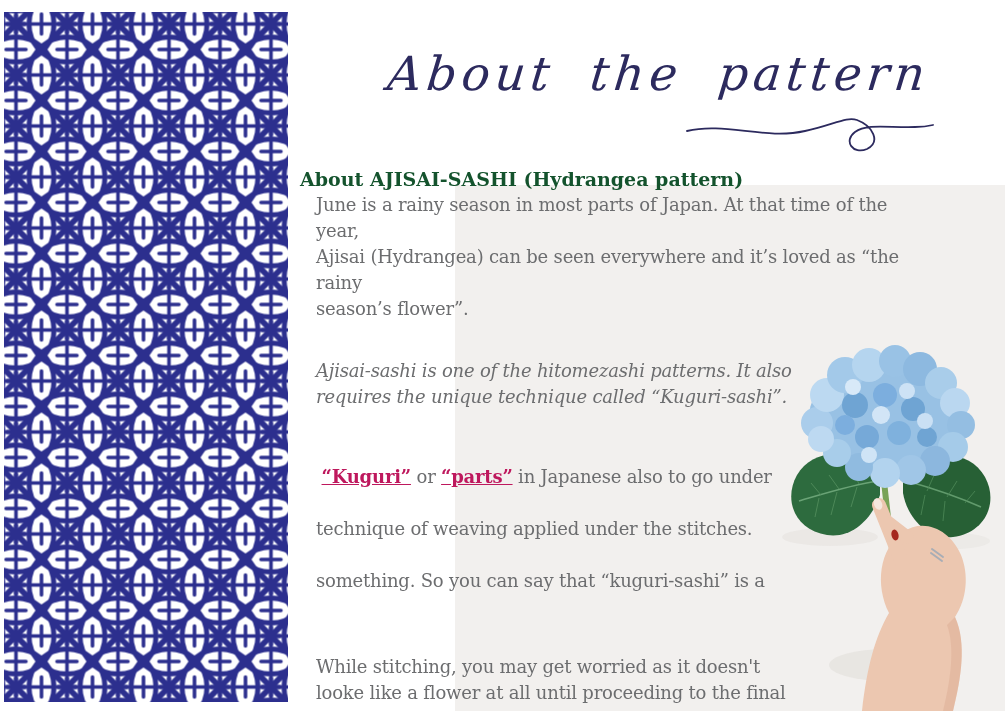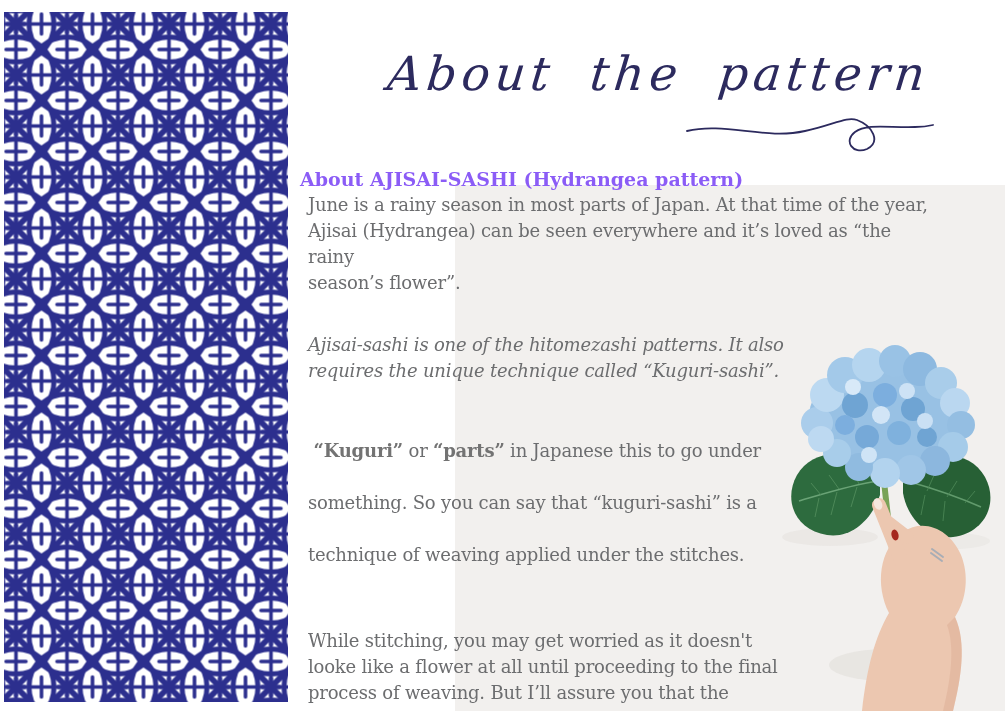--- a/index.html
+++ b/index.html
@@ -23,29 +23,29 @@
   .flourish{position:absolute;left:585px;top:98px;}
   
   .photo{position:absolute;left:455px;top:185px;width:550px;height:526px;}
   
   .article{
     position:absolute;left:300px;top:166px;width:640px;
     font-size:18px;line-height:26px;letter-spacing:-0.2px;
     color:#6c6d6f;
   }
   .article .heading{
-    font-size:19px;font-weight:600;color:#8b5cf6;
+    font-size:19px;font-weight:600;color:#14532d;
     margin:0;line-height:26px;letter-spacing:0;
   }
-  .article p{margin:8px;white-space:pre-line;}
+  .article p{margin:16px;white-space:pre-line;}
   .article .p1{margin-top:0;}
   .article .p2{margin-top:36px;font-style:italic;}
   .article .p3{margin-top:28px;}
   .article .p4{margin-top:34px;}
-  .article b{font-weight:700;color:#737373;}
+  .article b{font-weight:700;color:#be185d;text-decoration:underline;}
   .line{display:block;white-space:pre-wrap;}
 </style>
 </head>
 <body>
 
 <div class="pattern-wrap">
   <svg width="284" height="690" viewBox="4 12 284 690">
     <defs>
       <g id="flower">
         <circle r="38" fill="none" stroke="#2c2f8e" stroke-width="5"></circle>
@@ -153,23 +153,23 @@
 </svg>
 
 <div class="article">
   <h1 class="heading">About AJISAI-SASHI (Hydrangea pattern)</h1>
   <p class="p1">June is a rainy season in most parts of Japan. At that time of the year,
 Ajisai (Hydrangea) can be seen everywhere and it’s loved as “the rainy
 season’s flower”.</p>
   <p class="p2">Ajisai-sashi is one of the hitomezashi patterns. It also
 requires the unique technique called “Kuguri-sashi”.</p>
   <p class="p3">
-    <span class="line"><span>&nbsp;</span><b>“Kuguri”</b><span> or </span><b>“parts”</b><span> in Japanese this to go under</span></span>
+    <span class="line"><span>&nbsp;</span><b>“Kuguri”</b><span> or </span><b>“parts”</b><span> in Japanese also to go under</span></span>
+    <span class="line">technique of weaving applied under the stitches.</span>
     <span class="line">something. So you can say that “kuguri-sashi” is a</span>
-    <span class="line">technique of weaving applied under the stitches.</span>
   </p>
   <p class="p4">While stitching, you may get worried as it doesn't
 looke like a flower at all until proceeding to the final
 process of weaving. But I’ll assure you that the
 moment when the beautiful pattern emerges brings
 you a great joy. I’m looking forward to share this
 beauty with you!</p>
 </div>
 
 </body></html>

